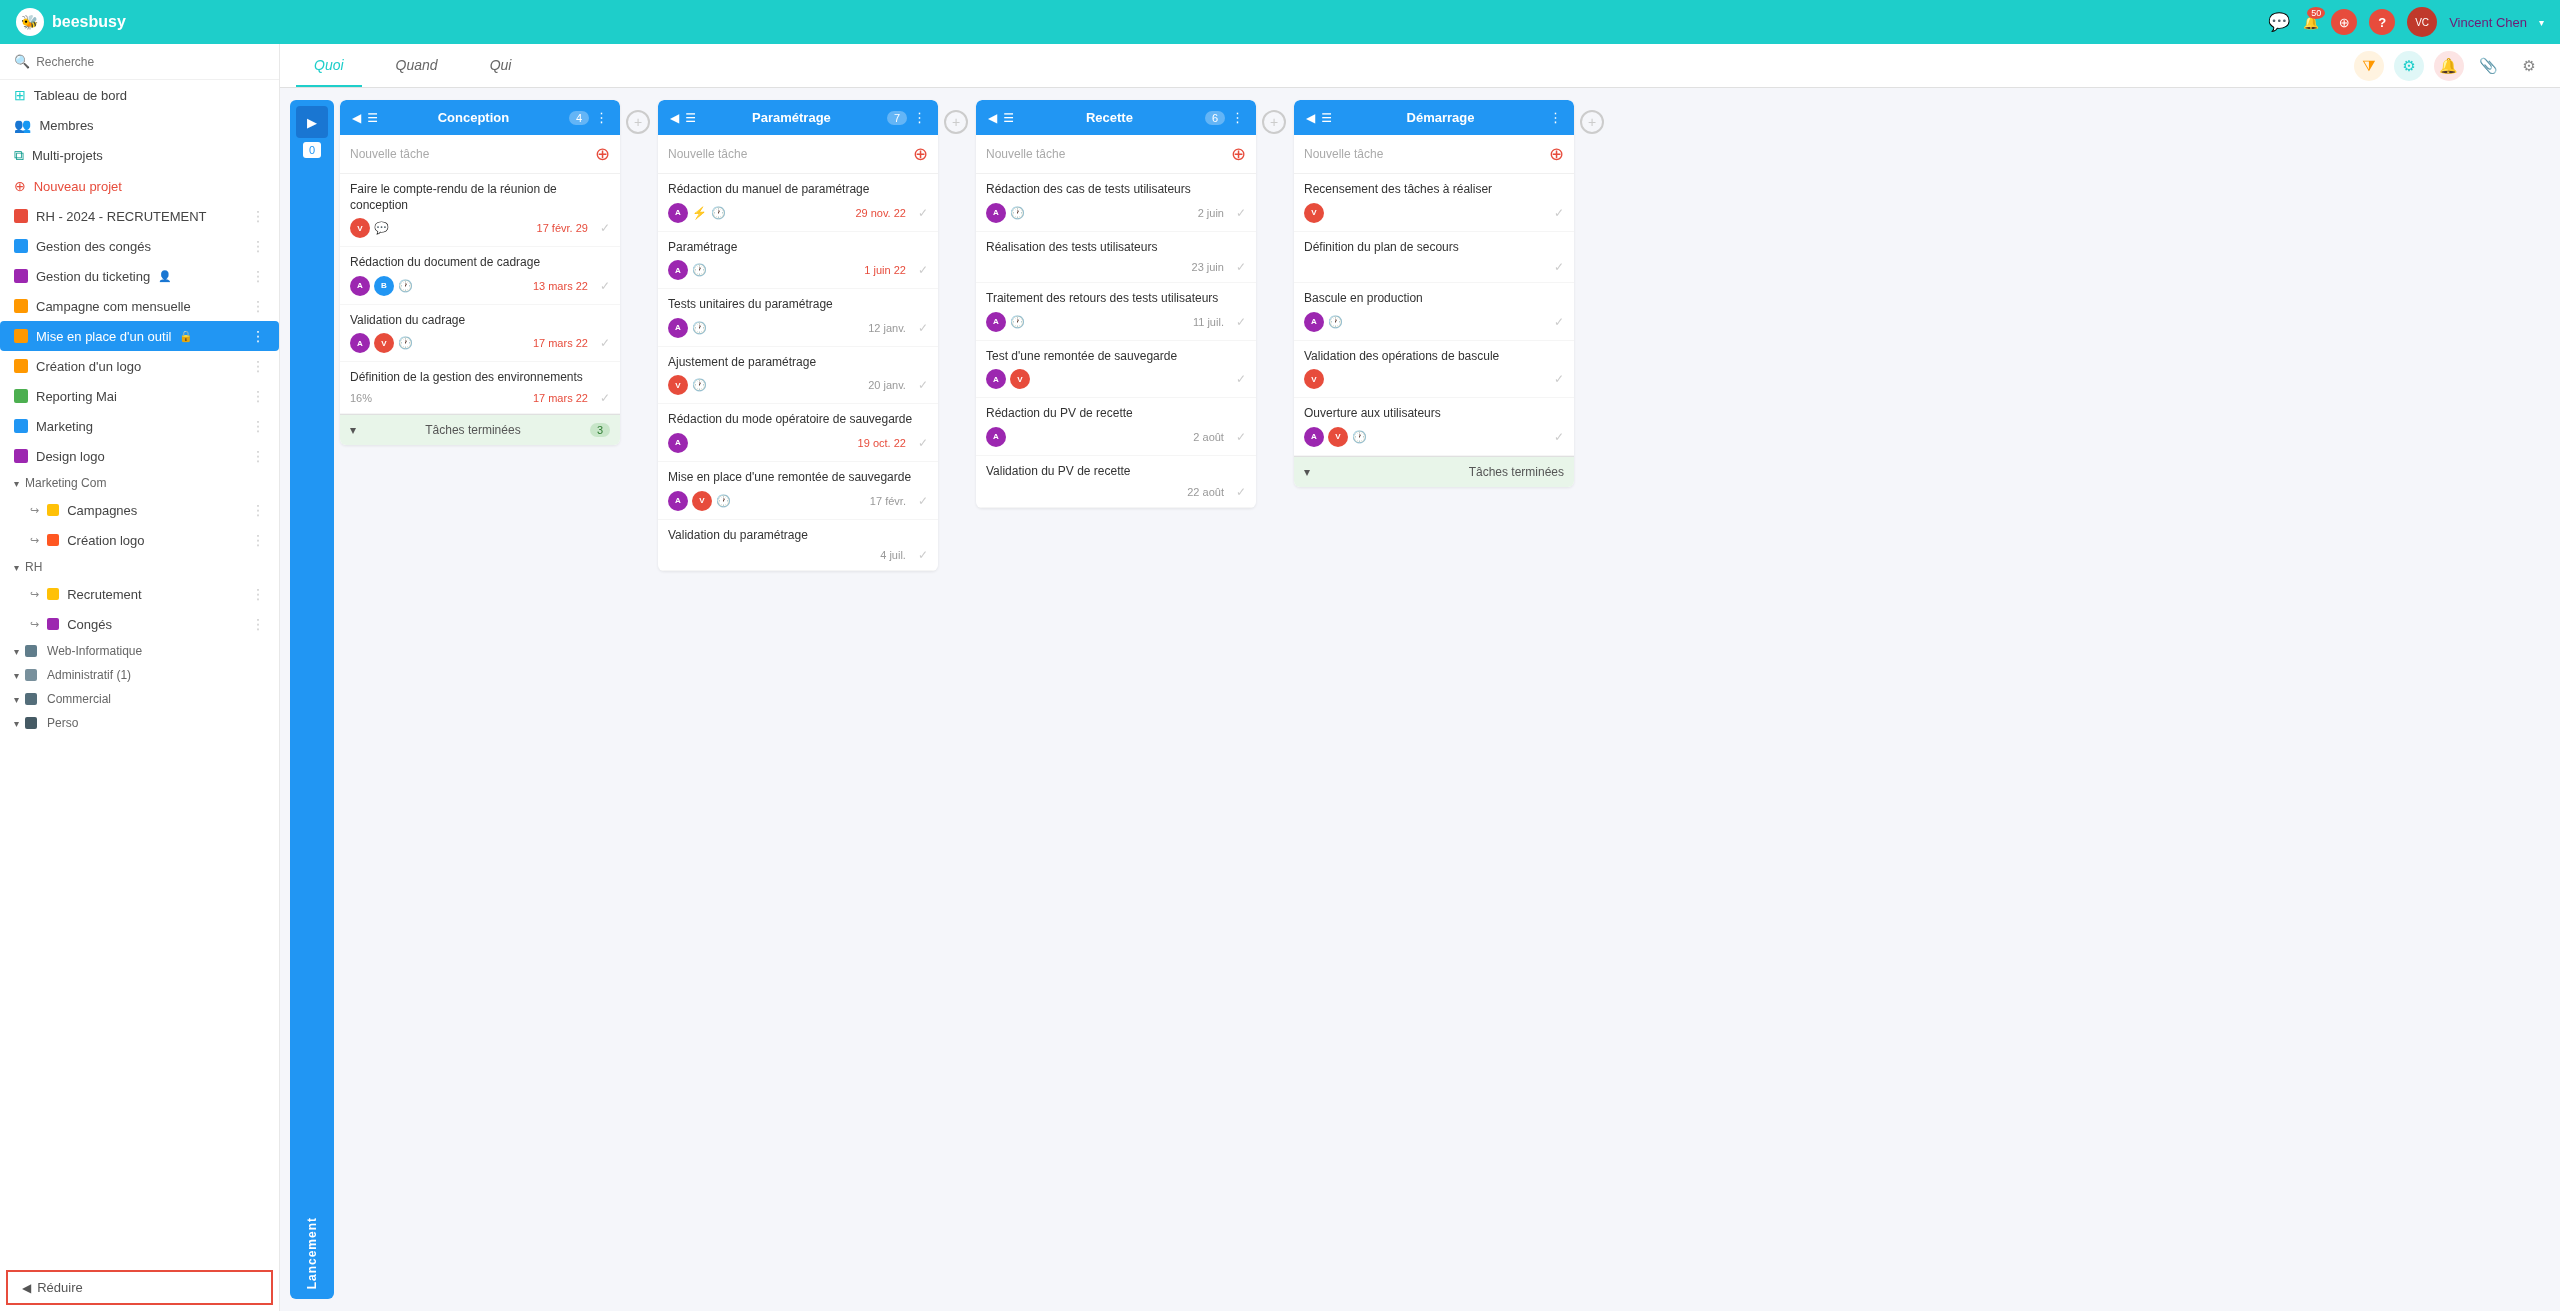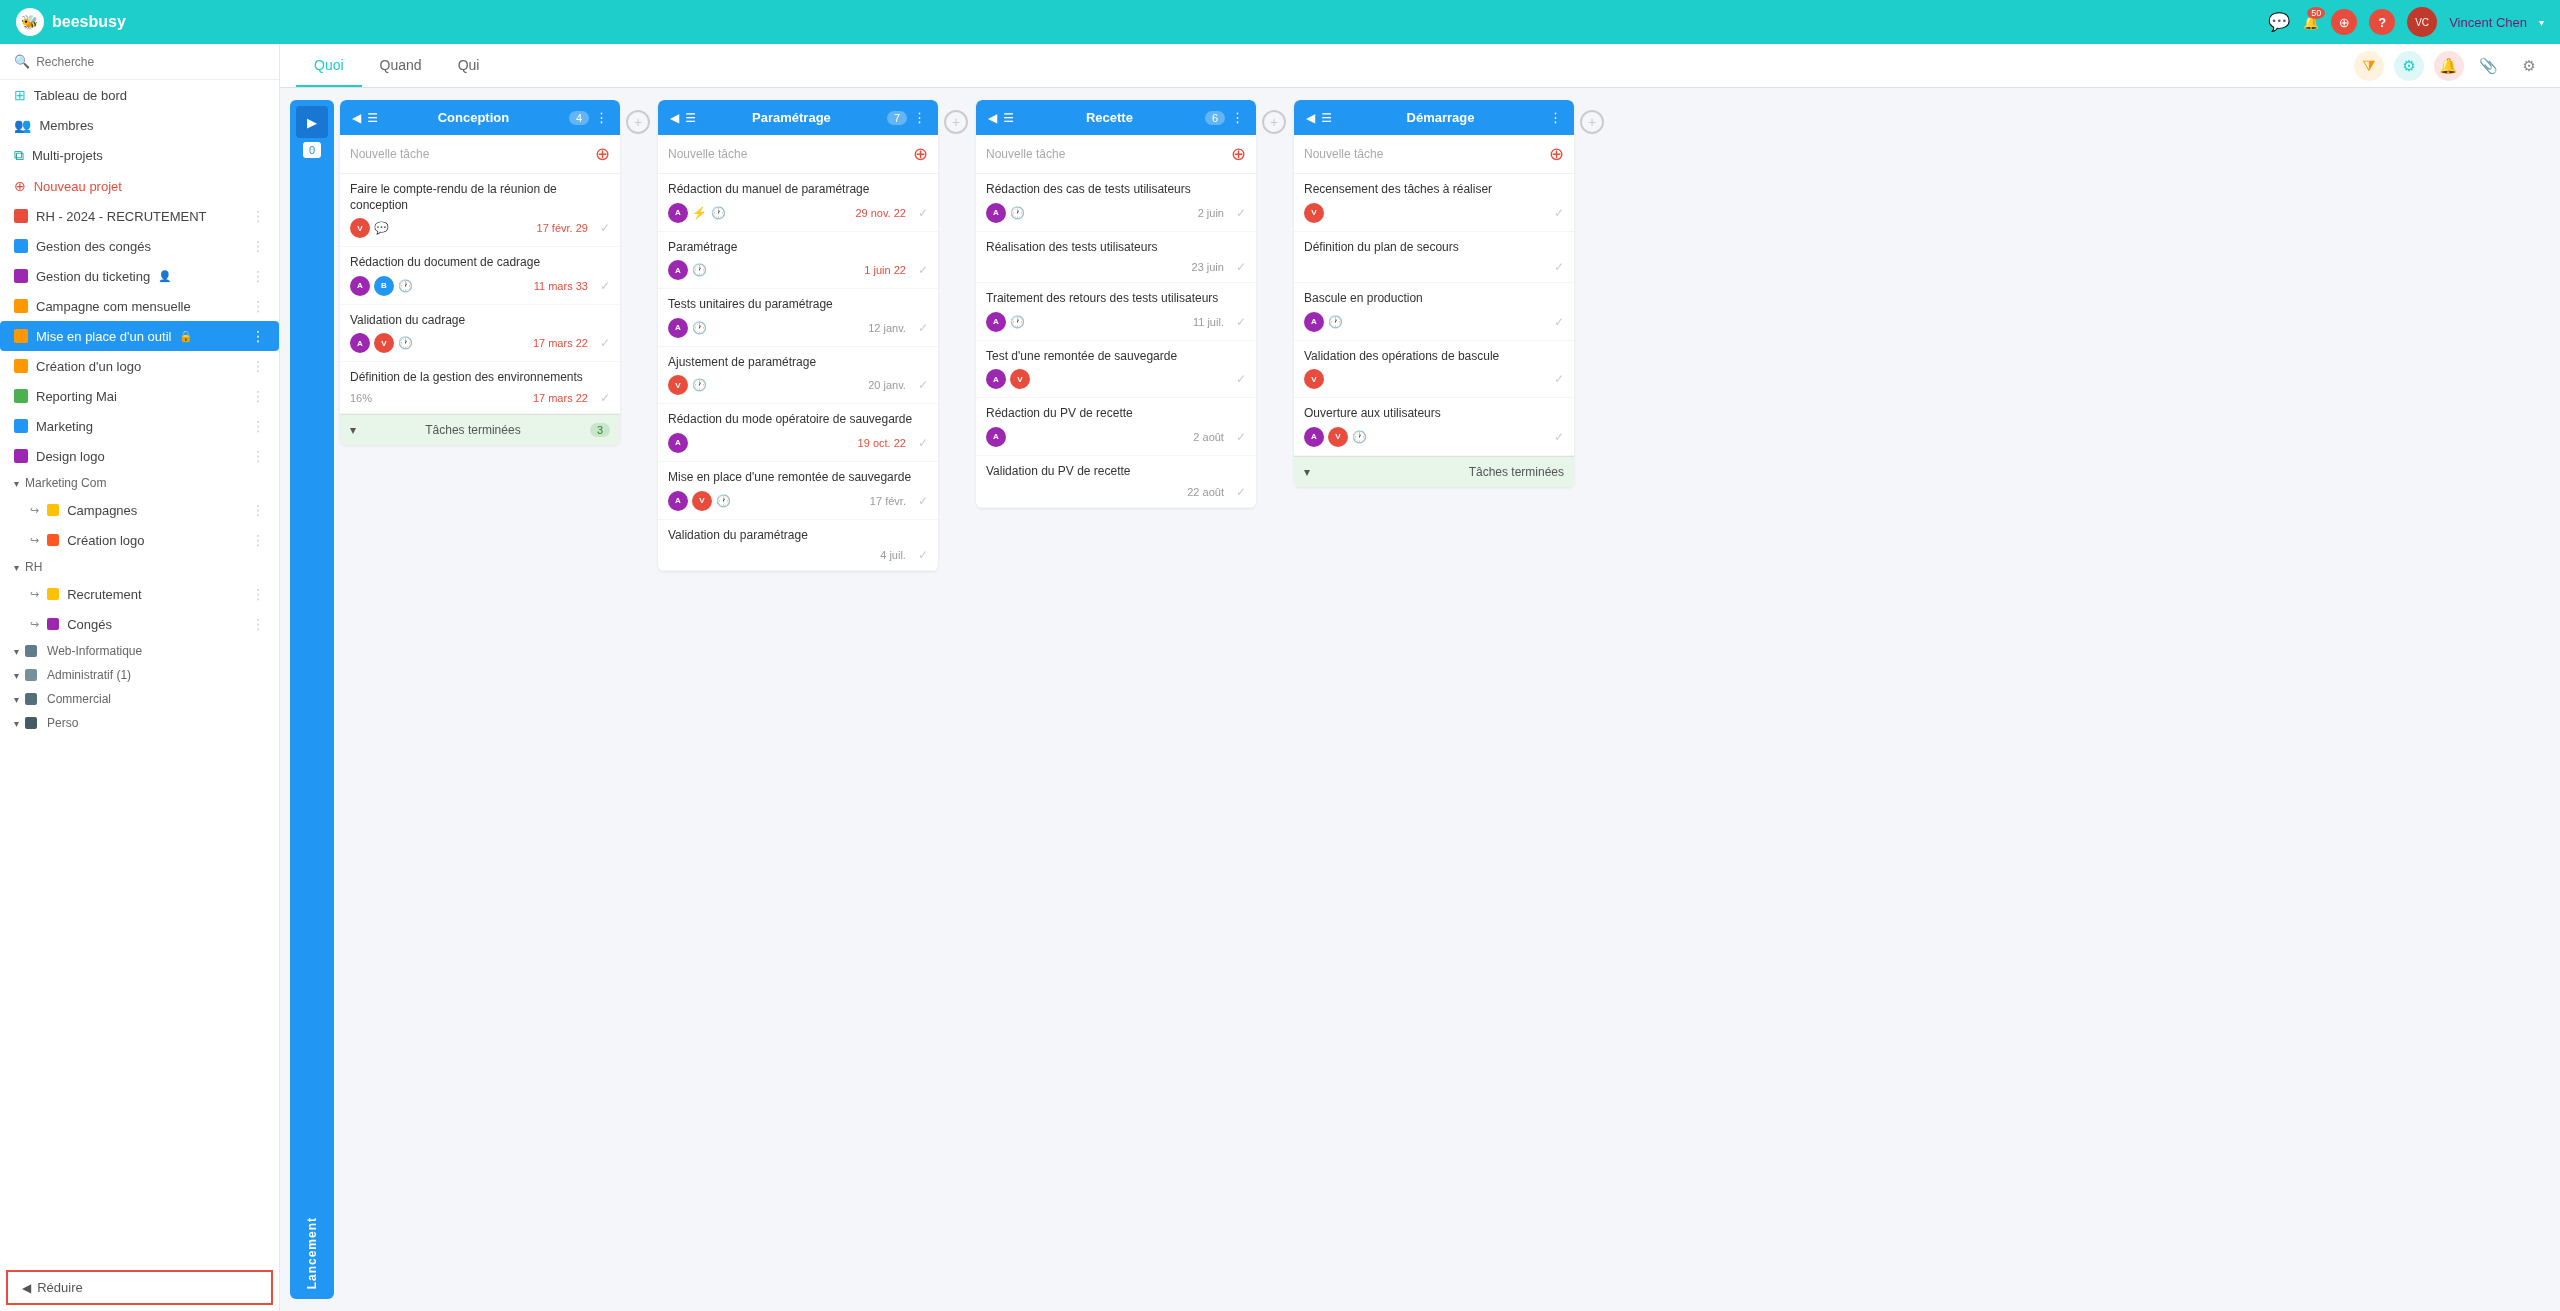--- a/index.html
+++ b/index.html
@@ -85,21 +85,21 @@
     .subnav {
       height: 44px;
       background: #fff;
       border-bottom: 1px solid #e0e0e0;
       display: flex;
       align-items: center;
       padding: 0 16px;
       gap: 0;
       justify-content: space-between;
     }
-    .subnav-tabs { display: flex; align-items: flex-end; gap: 0; }
+    .subnav-tabs { display: flex; align-items: flex-end; gap: 16px; font-style: italic; }
     .subnav-tab {
       padding: 12px 18px;
       font-size: 14px;
       color: #666;
       cursor: pointer;
       border-bottom: 2px solid transparent;
     }
     .subnav-tab.active { color: #1ececa; border-bottom: 2px solid #1ececa; font-weight: 500; }
     .subnav-right { display: flex; align-items: center; gap: 10px; }
     .subnav-icon-btn { width: 30px; height: 30px; display: flex; align-items: center; justify-content: center; border-radius: 50%; cursor: pointer; font-size: 15px; color: #888; }
@@ -494,21 +494,21 @@
 
           <div class="task-card">
             <div class="task-title">Rédaction du document de cadrage</div>
             <div class="task-meta">
               <div class="task-meta-left">
                 <div class="avatar-xs" style="background:#9c27b0;">A</div>
                 <div class="avatar-xs" style="background:#2196f3;">B</div>
                 <span class="clock-icon">🕐</span>
               </div>
               <div class="task-meta-right">
-                <span class="task-date red">11 mars 33</span>
+                <span class="task-date red">13 mars 22</span>
                 <span class="task-check">✓</span>
               </div>
             </div>
           </div>
 
           <div class="task-card">
             <div class="task-title">Validation du cadrage</div>
             <div class="task-meta">
               <div class="task-meta-left">
                 <div class="avatar-xs" style="background:#9c27b0;">A</div>

